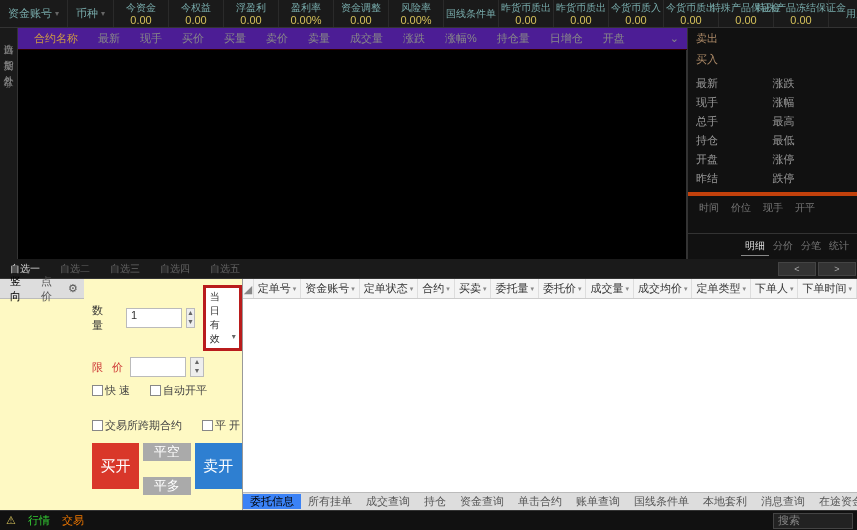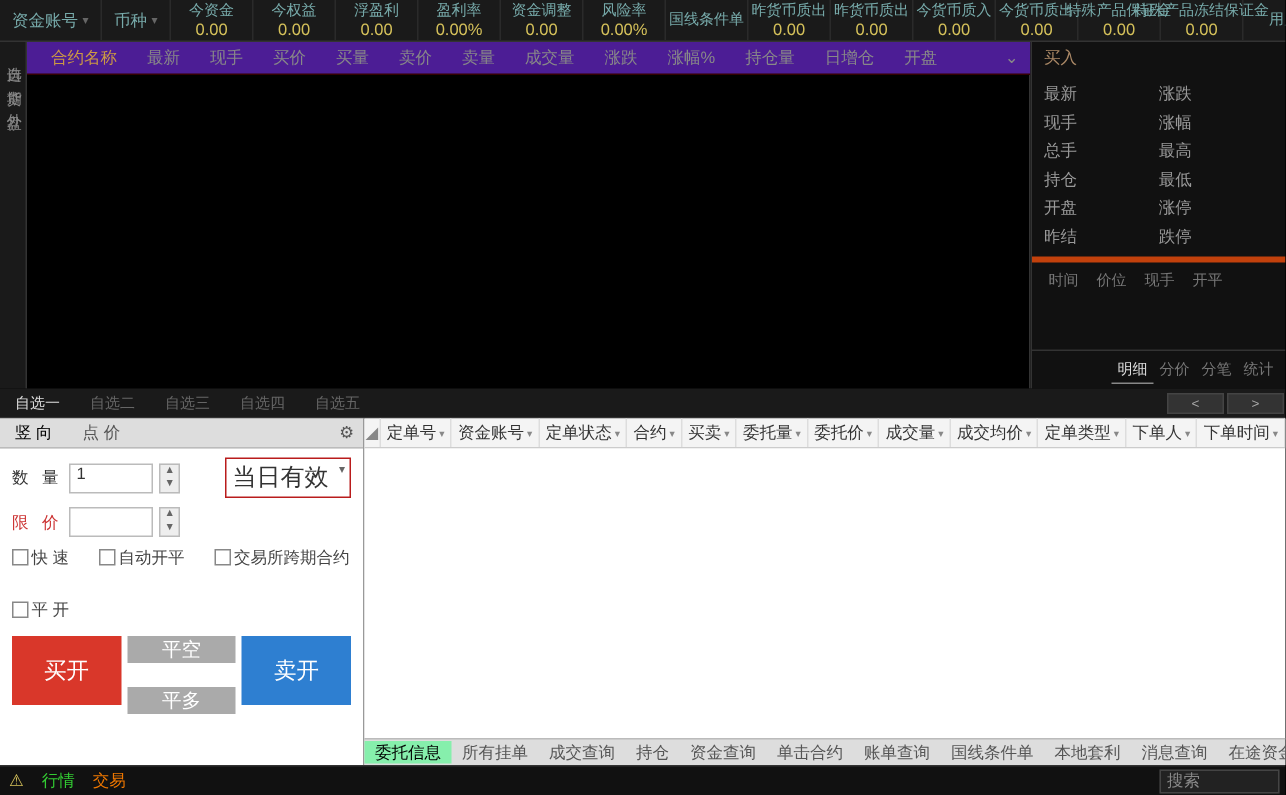--- a/index.html
+++ b/index.html
@@ -29,52 +29,52 @@
 .rp-tab{padding:3px 6px;color:#777;font-size:10px;cursor:pointer}
 .rp-footer{display:flex;border-top:1px solid #333;padding:3px 4px;justify-content:flex-end}
 .rp-ftab{color:#777;font-size:10px;padding:2px 4px;cursor:pointer}
 .rp-ftab.active{color:#ddd;border-bottom:1px solid #888}
 .sel-tabs{display:flex;background:#1a1a1a;height:20px;align-items:center;border-bottom:1px solid #333}
 .sel-tab{padding:0 10px;color:#666;font-size:10px;cursor:pointer}
 .sel-tab.active{color:#ddd}
 .sel-nav{margin-left:auto;display:flex}
 .sel-btn{background:#333;width:38px;height:14px;margin:0 1px;display:flex;align-items:center;justify-content:center;color:#aaa;font-size:9px;cursor:pointer;border:1px solid #444}
 .lower{display:flex;flex:1;min-height:0}
-.order-panel{width:243px;background:#ffffff;display:flex;flex-direction:column;color:#333;border-right:1px solid #999}
+.order-panel{width:243px;background:#fef9c3;display:flex;flex-direction:row;color:#333;border-right:1px solid #999}
 .op-tabs{display:flex;background:#ddd;height:20px;align-items:center;border-bottom:1px solid #bbb}
 .op-tab{padding:0 10px;color:#555;font-size:11px;cursor:pointer}
 .op-tab.active{color:#000}
 .op-tab.gear{margin-left:auto;padding:0 6px}
 .op-body{padding:6px 8px;display:flex;flex-direction:column;gap:6px}
 .op-row{display:flex;align-items:center;gap:4px}
 .op-lbl{color:#c33;font-size:11px;min-width:30px;letter-spacing:3px}
 .op-lbl.b{color:#333}
 .op-input{flex:1;height:20px;border:1px solid #bbb;background:#fff;padding:0 4px;font-size:11px}
 .op-input.ph{color:#aaa}
 .op-spin{width:14px;display:flex;flex-direction:column;border:1px solid #bbb;background:#eee}
 .op-spin div{height:9px;line-height:8px;text-align:center;font-size:7px;color:#666;cursor:pointer}
-.op-sel{border:1px solid #b91c1c;background:#fff;padding:2px 14px 2px 4px;font-size:16px;position:relative;cursor:pointer}
+.op-sel{border:3px solid #b91c1c;background:#fff;padding:2px 14px 2px 4px;font-size:10px;position:relative;cursor:pointer}
 .op-sel::after{content:"▾";position:absolute;right:3px;color:#666;font-size:8px}
 .op-cks{display:flex;gap:20px;font-size:11px;color:#444;align-items:center;flex-wrap:wrap}
 .op-ck{display:flex;align-items:center;gap:2px;white-space:nowrap}
 .ckbox{width:11px;height:11px;border:1px solid #888;background:#fff}
 .op-btns{display:flex;gap:4px;margin-top:4px}
 .btn-buy{flex:1;background:#d9372a;color:#fff;height:46px;display:flex;align-items:center;justify-content:center;font-size:15px;cursor:pointer}
 .btn-mid{flex:1;display:flex;flex-direction:column;gap:16px}
 .btn-gray{background:#aaa;color:#fff;flex:1;display:flex;align-items:center;justify-content:center;font-size:13px;cursor:pointer}
 .btn-sell{flex:1;background:#2e7fd1;color:#fff;height:46px;display:flex;align-items:center;justify-content:center;font-size:15px;cursor:pointer}
 .grid-area{flex:1;background:#fff;display:flex;flex-direction:column;min-width:0}
 .grid-hdr{display:flex;background:#f4f4f4;height:20px;align-items:center;border-bottom:1px solid #ccc;color:#333}
 .gh{padding:0 4px;font-size:11px;border-right:1px solid #ddd;display:flex;align-items:center;white-space:nowrap;height:100%}
 .gh .dd{font-size:7px;color:#888;margin-left:2px}
 .gh-corner{width:16px;text-align:center;color:#888;border-right:1px solid #ddd;height:100%;line-height:20px}
 .grid-body{flex:1;background:#fff}
 .bottom-tabs{display:flex;background:#ddd;height:18px;align-items:center;border-top:1px solid #bbb;color:#555}
 .bt{padding:0 7px;font-size:11px;cursor:pointer;white-space:nowrap}
-.bt.active{background:#86efac;color:#000}
+.bt.active{background:#3b82f6;color:#000}
 .status{display:flex;background:#111;height:20px;align-items:center;border-top:1px solid #333}
 .st-ico{padding:0 6px;font-size:11px}
 .st-warn{color:#d4c05a}
 .st-green{color:#3c3}
 .st-orange{color:#e70}
 .st-search{margin-left:auto;background:#222;height:16px;width:80px;color:#888;padding:0 4px;display:flex;align-items:center;font-size:11px;border:1px solid #444;margin-right:4px}
 .link-icon{color:#888;font-size:11px;cursor:pointer}
 </style>
 </head>
 <body>
@@ -166,20 +166,23 @@
       <div class="qh">涨跌</div>
       <div class="qh">涨幅%</div>
       <div class="qh">持仓量</div>
       <div class="qh">日增仓</div>
       <div class="qh">开盘</div>
       <div class="qh-chev">⌄</div>
     </div>
     <div class="quote-body"></div>
   </div>
   <div class="right-panel">
+    <div class="rp-row">
+        <span>卖出</span>
+      </div>
     <div class="rp-row">
         <span>买入</span>
       </div>
     <div class="rp-grid">
       <div class="rp-cell">最新</div>
         <div class="rp-cell">涨跌</div>
       <div class="rp-cell">现手</div>
         <div class="rp-cell">涨幅</div>
       <div class="rp-cell">总手</div>
         <div class="rp-cell">最高</div>

